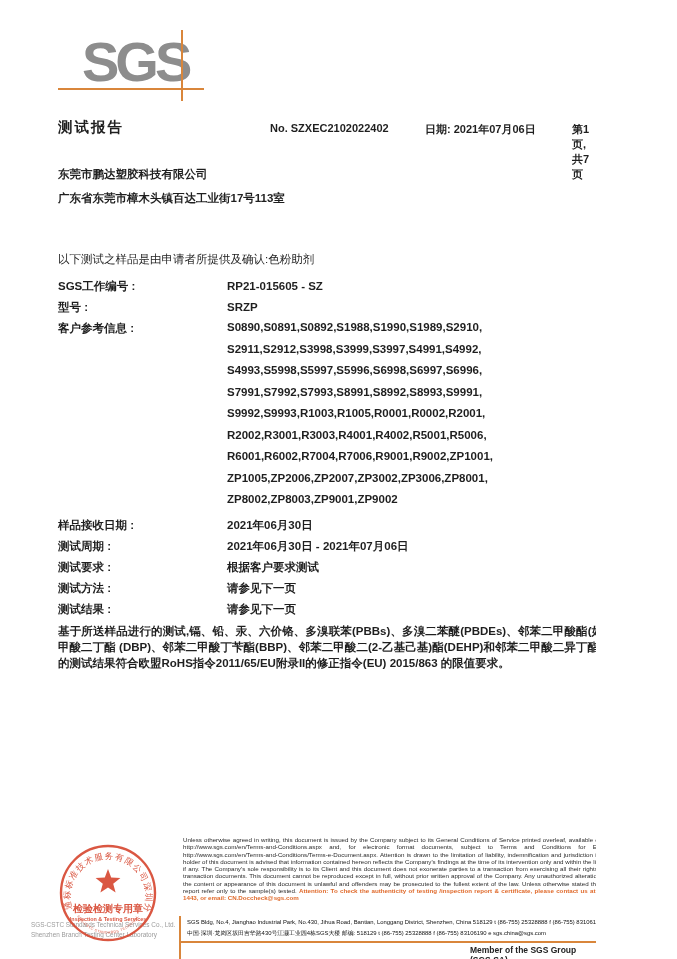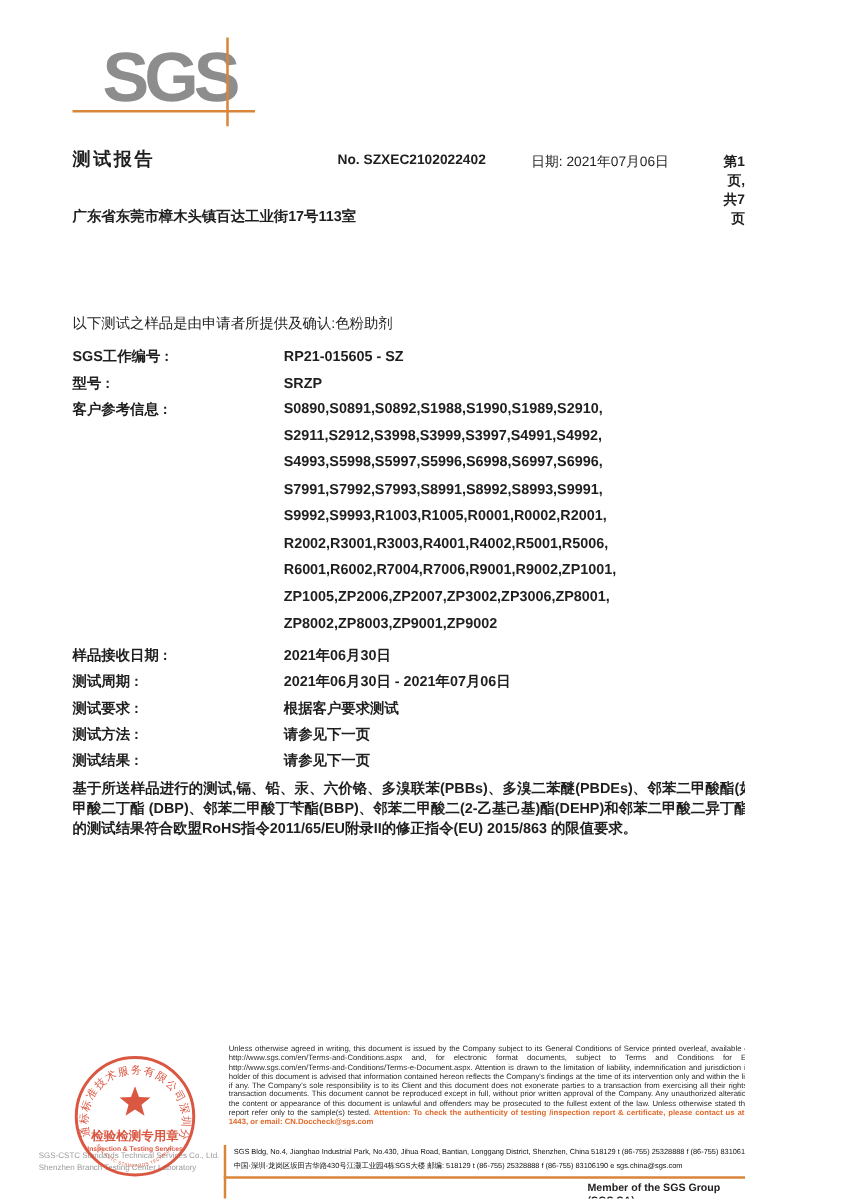--- a/index.html
+++ b/index.html
@@ -8,22 +8,22 @@
 
   
   .logo-text{position:absolute;left:82px;top:34px;font-size:56px;font-weight:700;
              letter-spacing:-4px;color:#8d8d8d;line-height:56px;}
   .logo-hline{position:absolute;left:58px;top:88px;width:146px;height:2px;background:#d9863b;}
   .logo-vline{position:absolute;left:181px;top:30px;width:2px;height:71px;background:#d9863b;}
 
   
   .title{position:absolute;left:58px;top:118px;font-size:14.5px;font-weight:700;letter-spacing:2px;}
   .report-no{position:absolute;left:230px;top:122px;font-size:11px;font-weight:600;padding-left:40px;}
-  .rdate{position:absolute;left:425px;top:122px;font-size:11px;font-weight:400;}
-  .pageinfo{position:absolute;left:572px;top:122px;font-size:11px;font-weight:600;text-align:right;}
+  .rdate{position:absolute;left:425px;top:122px;font-size:11px;font-weight:700;}
+  .pageinfo{position:absolute;left:572px;top:122px;font-size:11px;font-weight:600;}
 
   
   .applicant{position:absolute;left:58px;top:162px;font-size:11.5px;font-weight:600;line-height:24px;}
 
   
   .main{position:absolute;left:58px;top:252px;width:580px;font-size:11.5px;}
   .statement{font-weight:400;line-height:14px;margin-bottom:13px;}
   .frow{display:flex;margin-bottom:7px;justify-content:center;}
   .flabel{flex:0 0 169px;font-weight:600;line-height:14px;}
   .fvalue{flex:1;font-weight:600;line-height:14px;}
@@ -52,20 +52,21 @@
   <span class="logo-text">SGS</span>
   <span class="logo-hline"></span>
   <span class="logo-vline"></span>
 
   <span class="title">测试报告</span>
   <span class="report-no">No. SZXEC2102022402</span>
   <span class="rdate">日期: 2021年07月06日</span>
   <span class="pageinfo">第1页,共7页</span>
 
   <div class="applicant">
+    <div>东莞市鹏达塑胶科技有限公司</div>
     <div>广东省东莞市樟木头镇百达工业街17号113室</div>
   </div>
 
   <div class="main">
     <div class="statement">以下测试之样品是由申请者所提供及确认:色粉助剂</div>
 
     <div class="frow">
       <span class="flabel">SGS工作编号 :</span>
       <span class="fvalue">RP21-015605 - SZ</span>
     </div>

